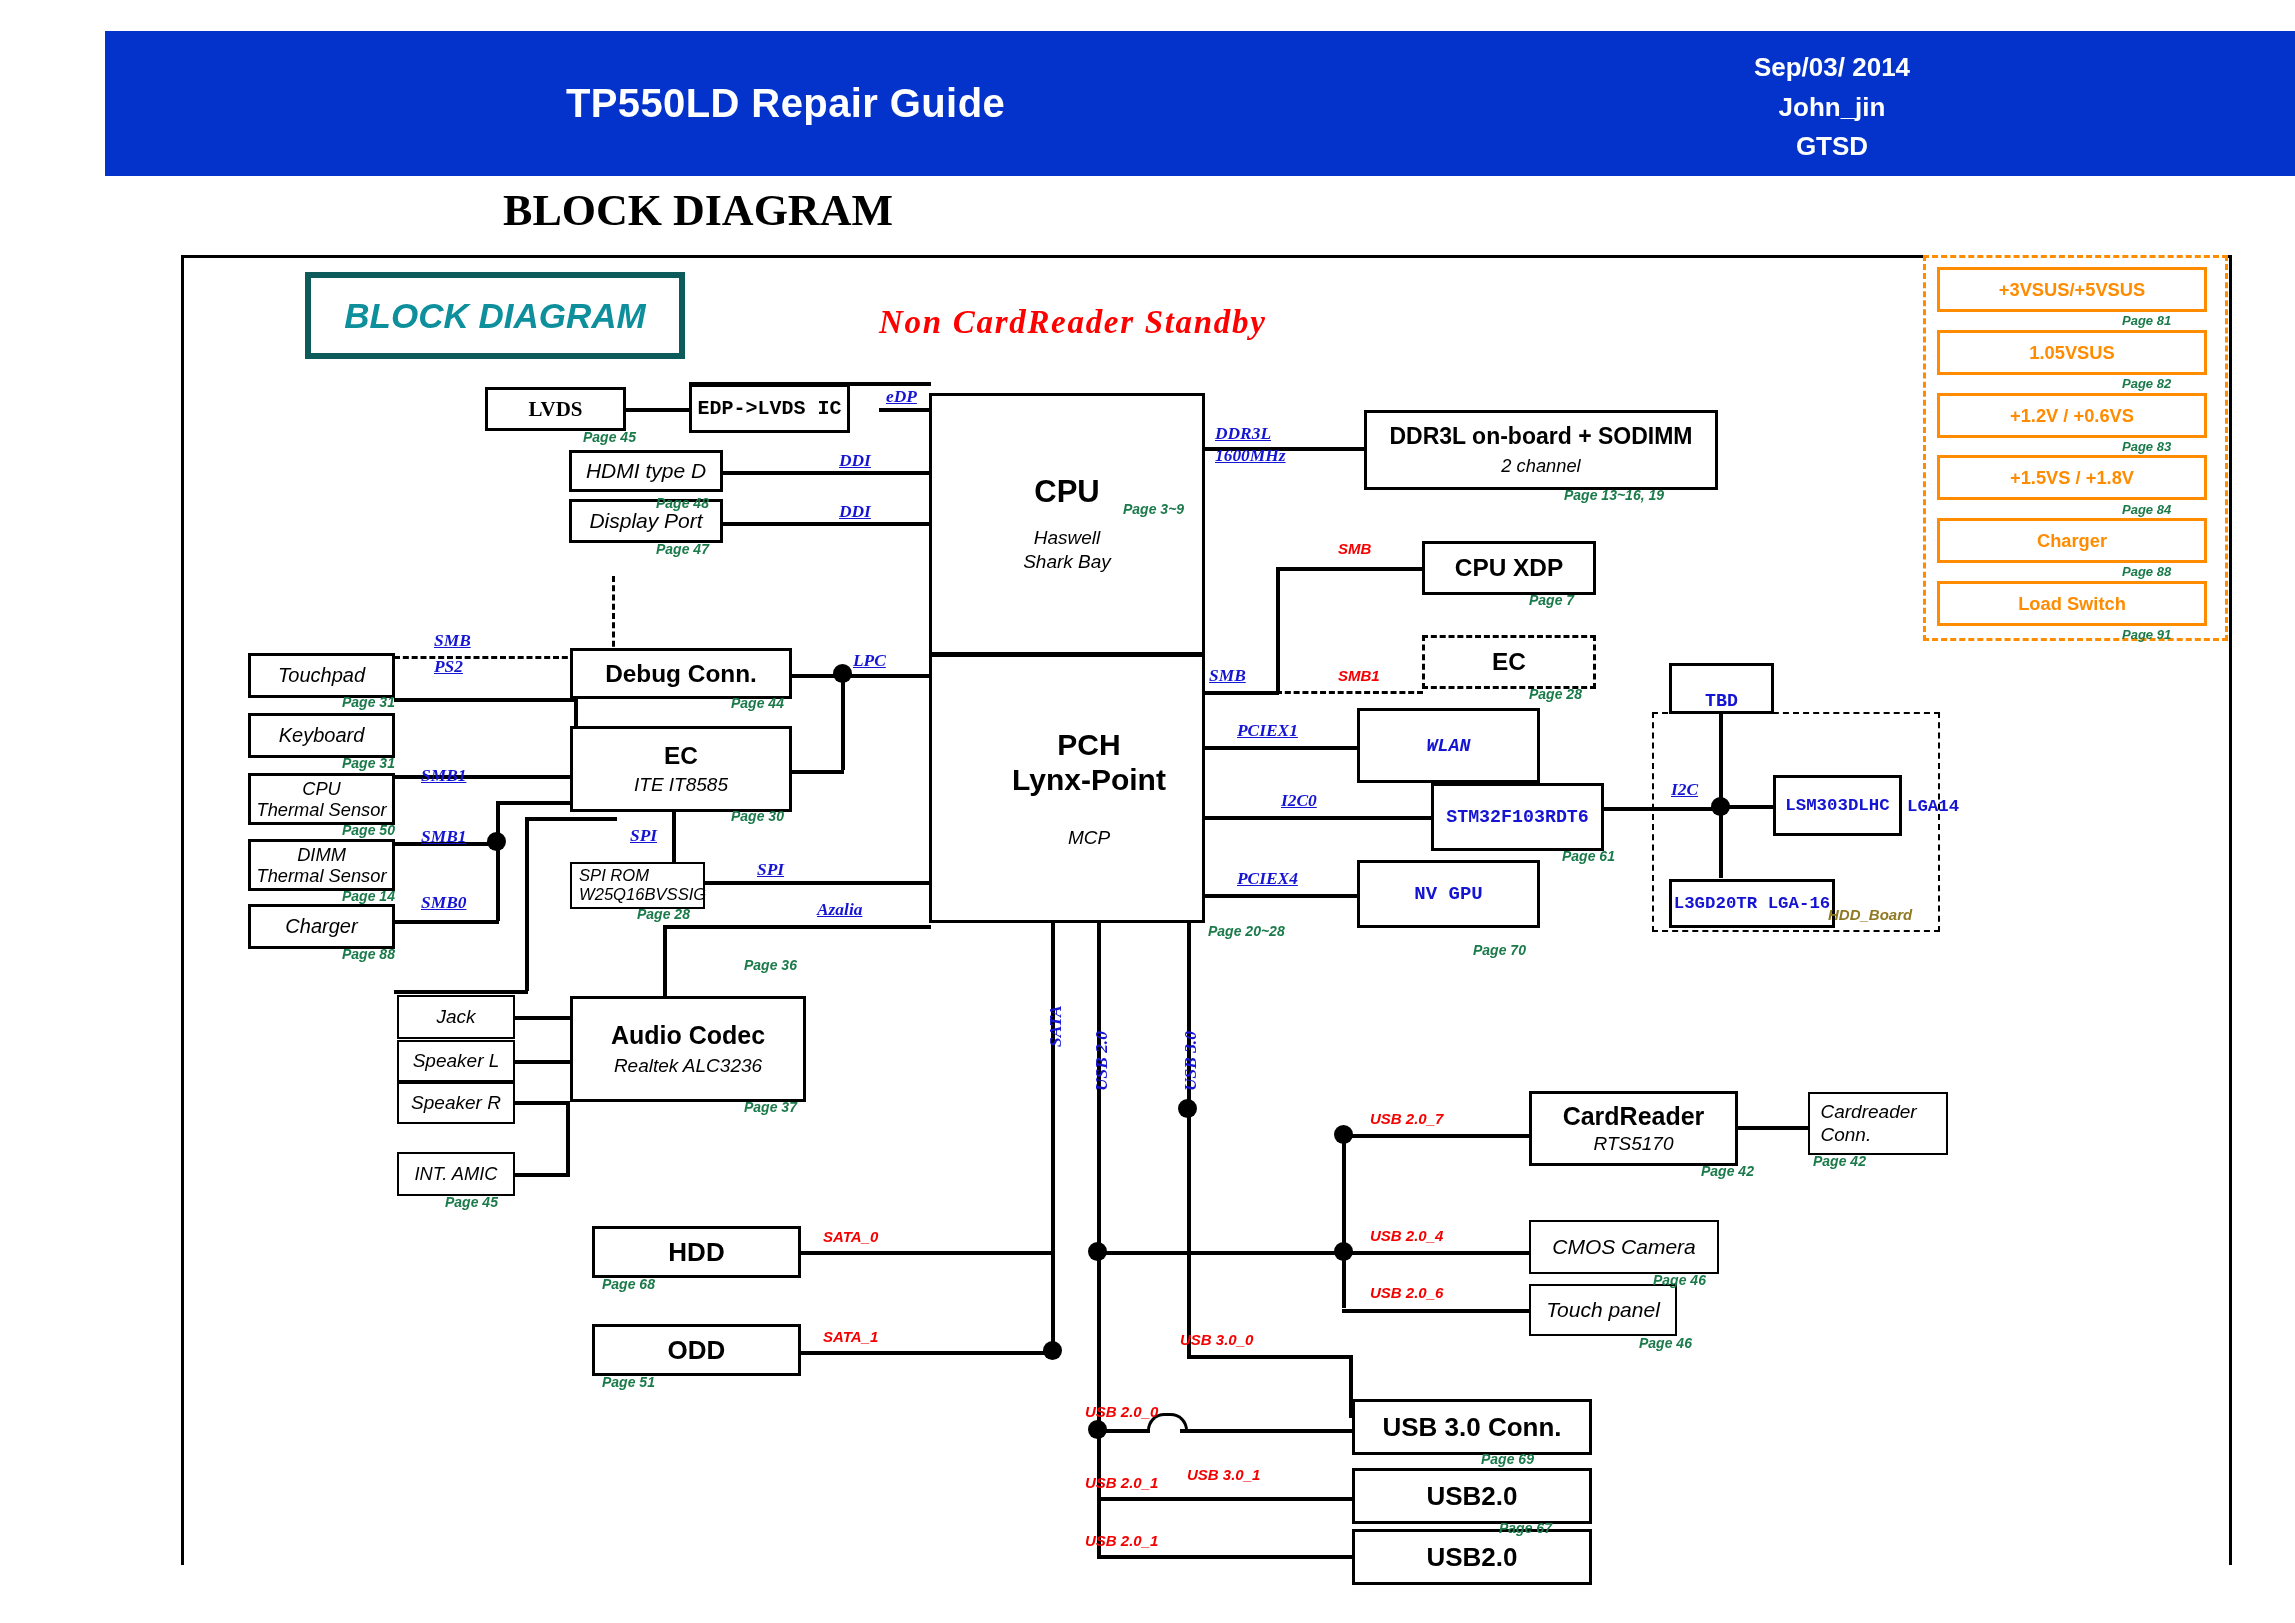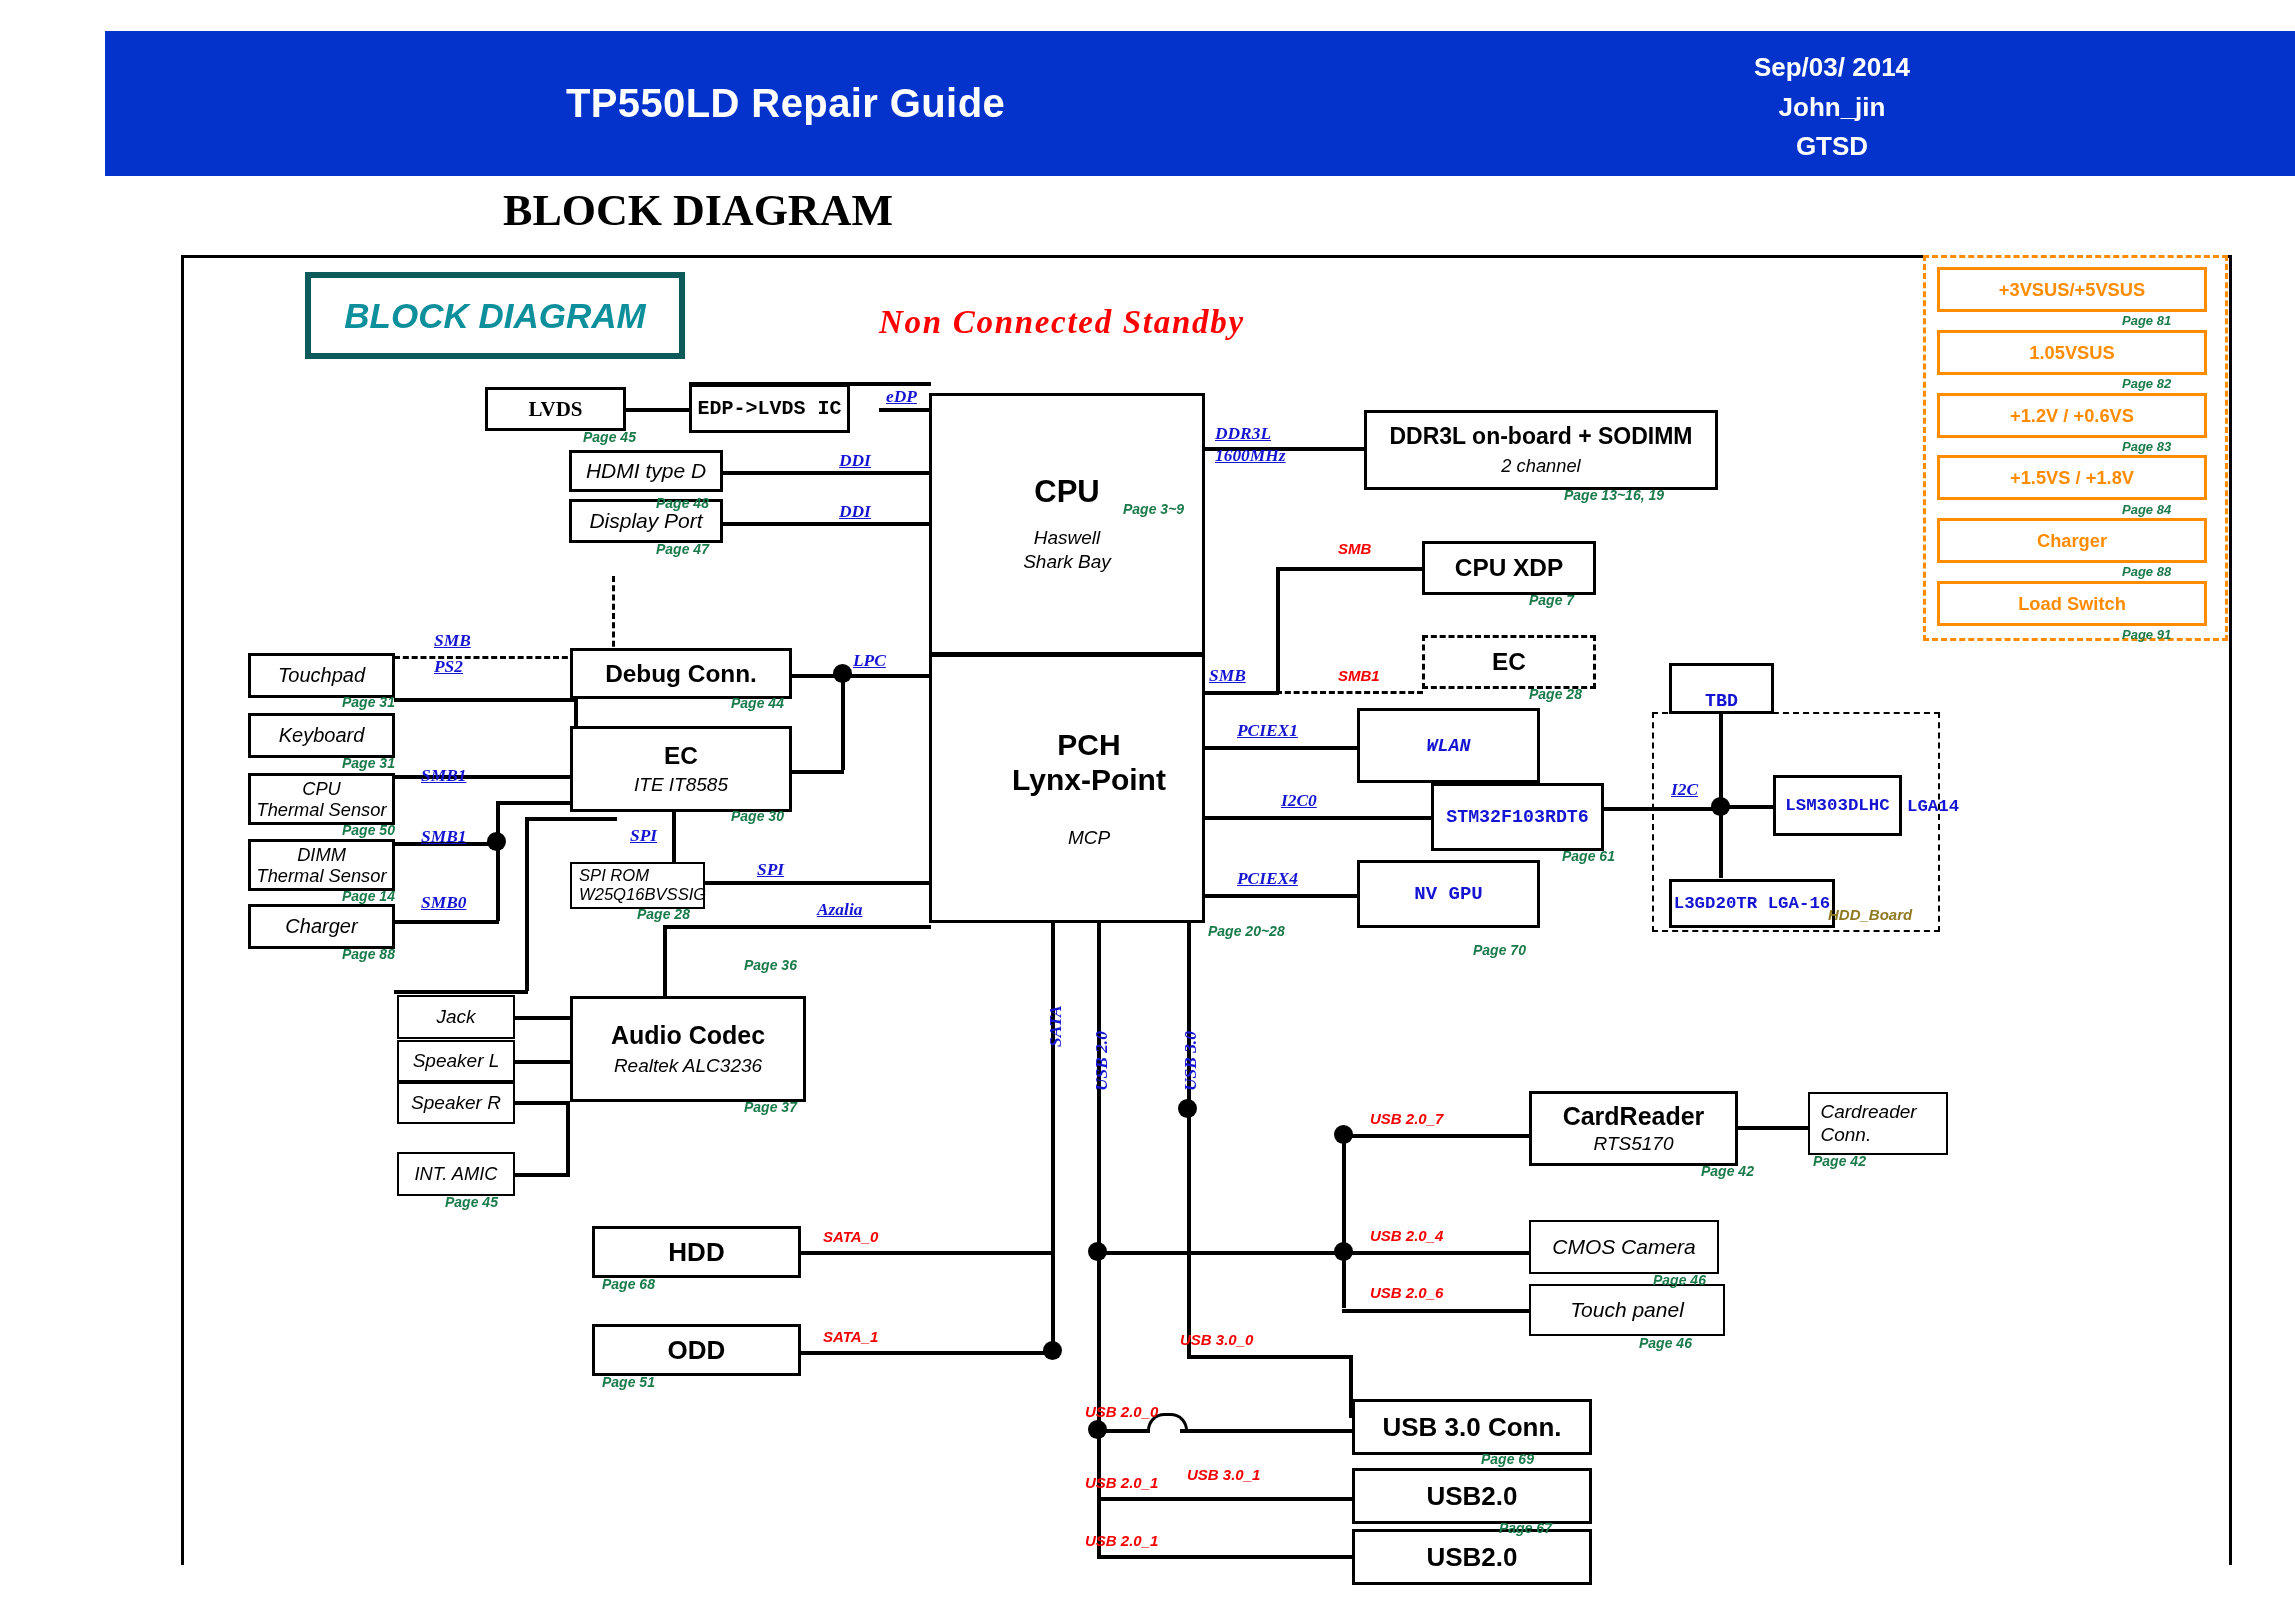--- a/index.html
+++ b/index.html
@@ -94,21 +94,21 @@
 <div id="canvas">
 
   <div id="frame-left"></div>
   <div id="frame-top"></div>
   <div id="frame-right"></div>
 
   <div id="bd-badge">
     <span>BLOCK DIAGRAM</span>
   </div>
 
-  <div id="ncs">Non Connected Standby</div>
+  <div id="ncs">Non CardReader Standby</div>
 
   <div id="pwr-panel"></div>
 
   <div class="pwr" style="top:267px;">+3VSUS/+5VSUS</div>
   <div class="pwr-pg" style="left:2122px;top:313px;">Page 81</div>
 
   <div class="pwr" style="top:330px;">1.05VSUS</div>
   <div class="pwr-pg" style="left:2122px;top:376px;">Page 82</div>
 
   <div class="pwr" style="top:393px;">+1.2V / +0.6VS</div>
@@ -402,21 +402,21 @@
     <span>Cardreader</span>
     <span>Conn.</span>
   </div>
   <div class="pg" style="left:1813px;top:1153px;">Page 42</div>
 
   <div class="blk thin ital" style="left:1529px;top:1220px;width:190px;height:54px;font-size:21px;">
     <span>CMOS Camera</span>
   </div>
   <div class="pg" style="left:1653px;top:1272px;">Page 46</div>
 
-  <div class="blk thin ital" style="left:1529px;top:1284px;width:196px;height:52px;font-size:21px;font-style:italic;">
+  <div class="blk thin ital" style="left:1529px;top:1284px;width:148px;height:52px;font-size:21px;font-style:italic;">
     <span>Touch panel</span>
   </div>
   <div class="pg" style="left:1639px;top:1335px;">Page 46</div>
 
   <div class="blk" style="left:1352px;top:1399px;width:240px;height:56px;">
     <span class="l1" style="font-size:26px;">USB 3.0 Conn.</span>
   </div>
   <div class="pg" style="left:1481px;top:1451px;">Page 69</div>
 
   <div class="blk" style="left:1352px;top:1468px;width:240px;height:56px;">

